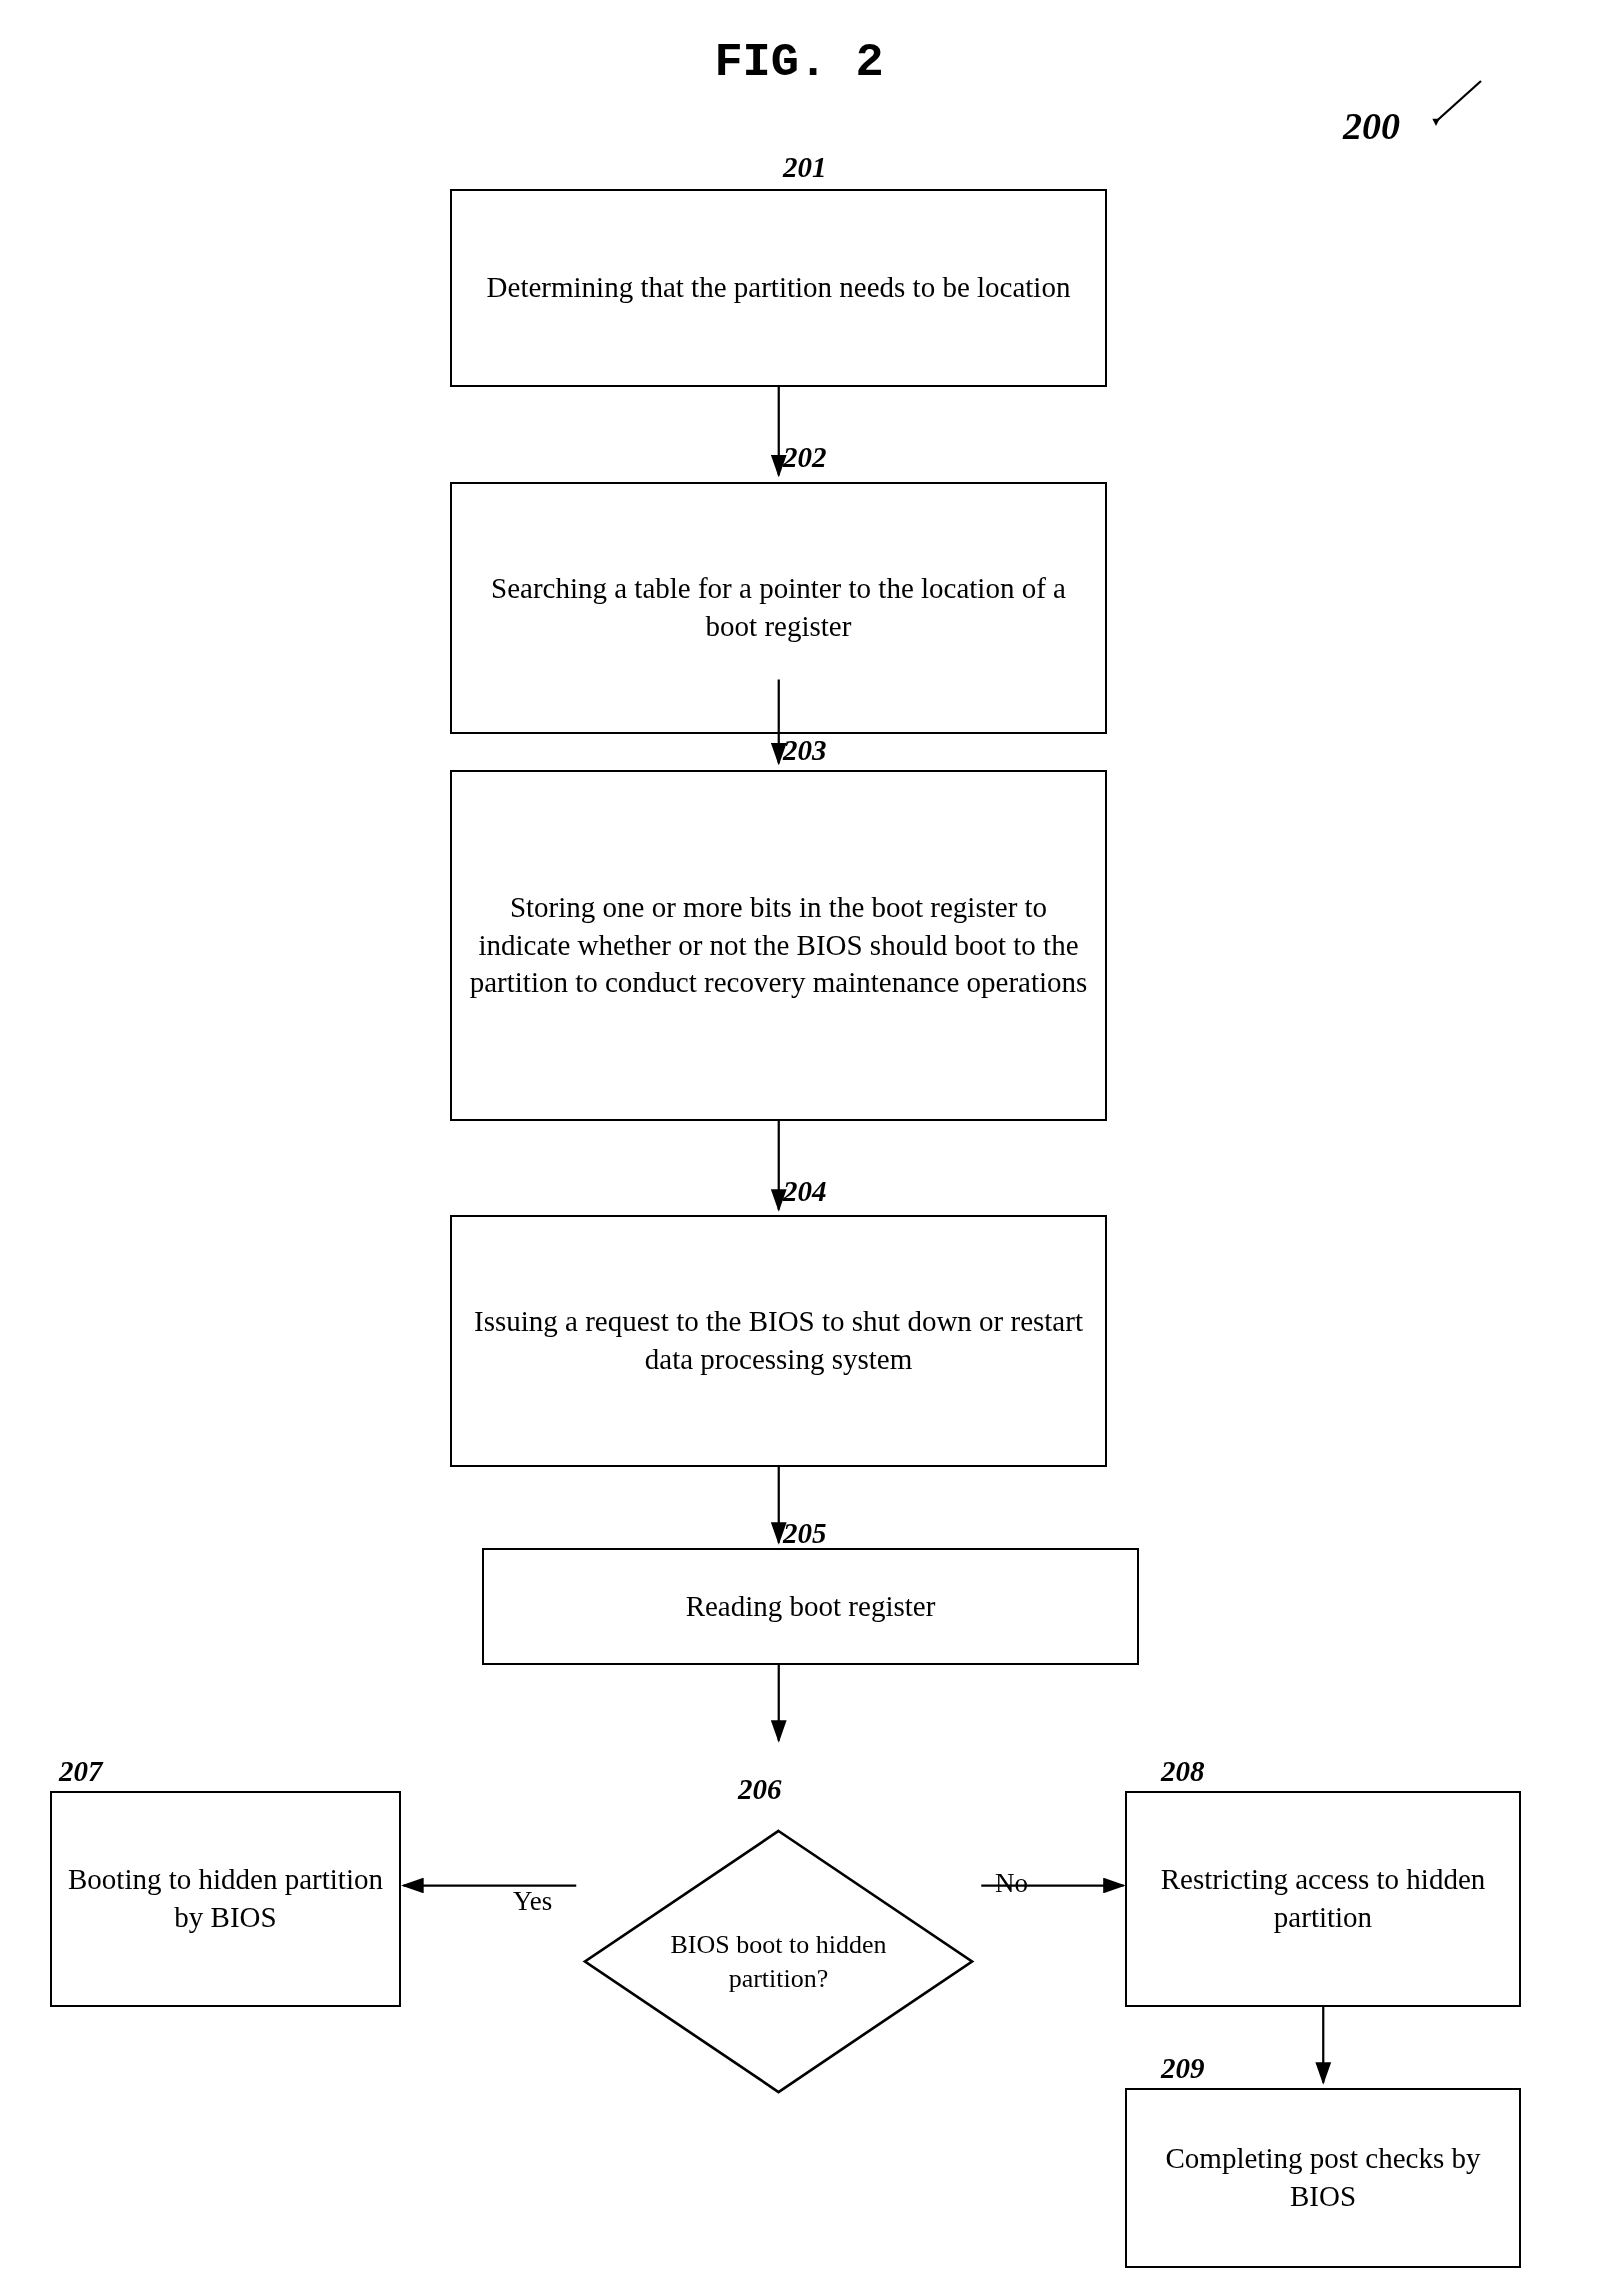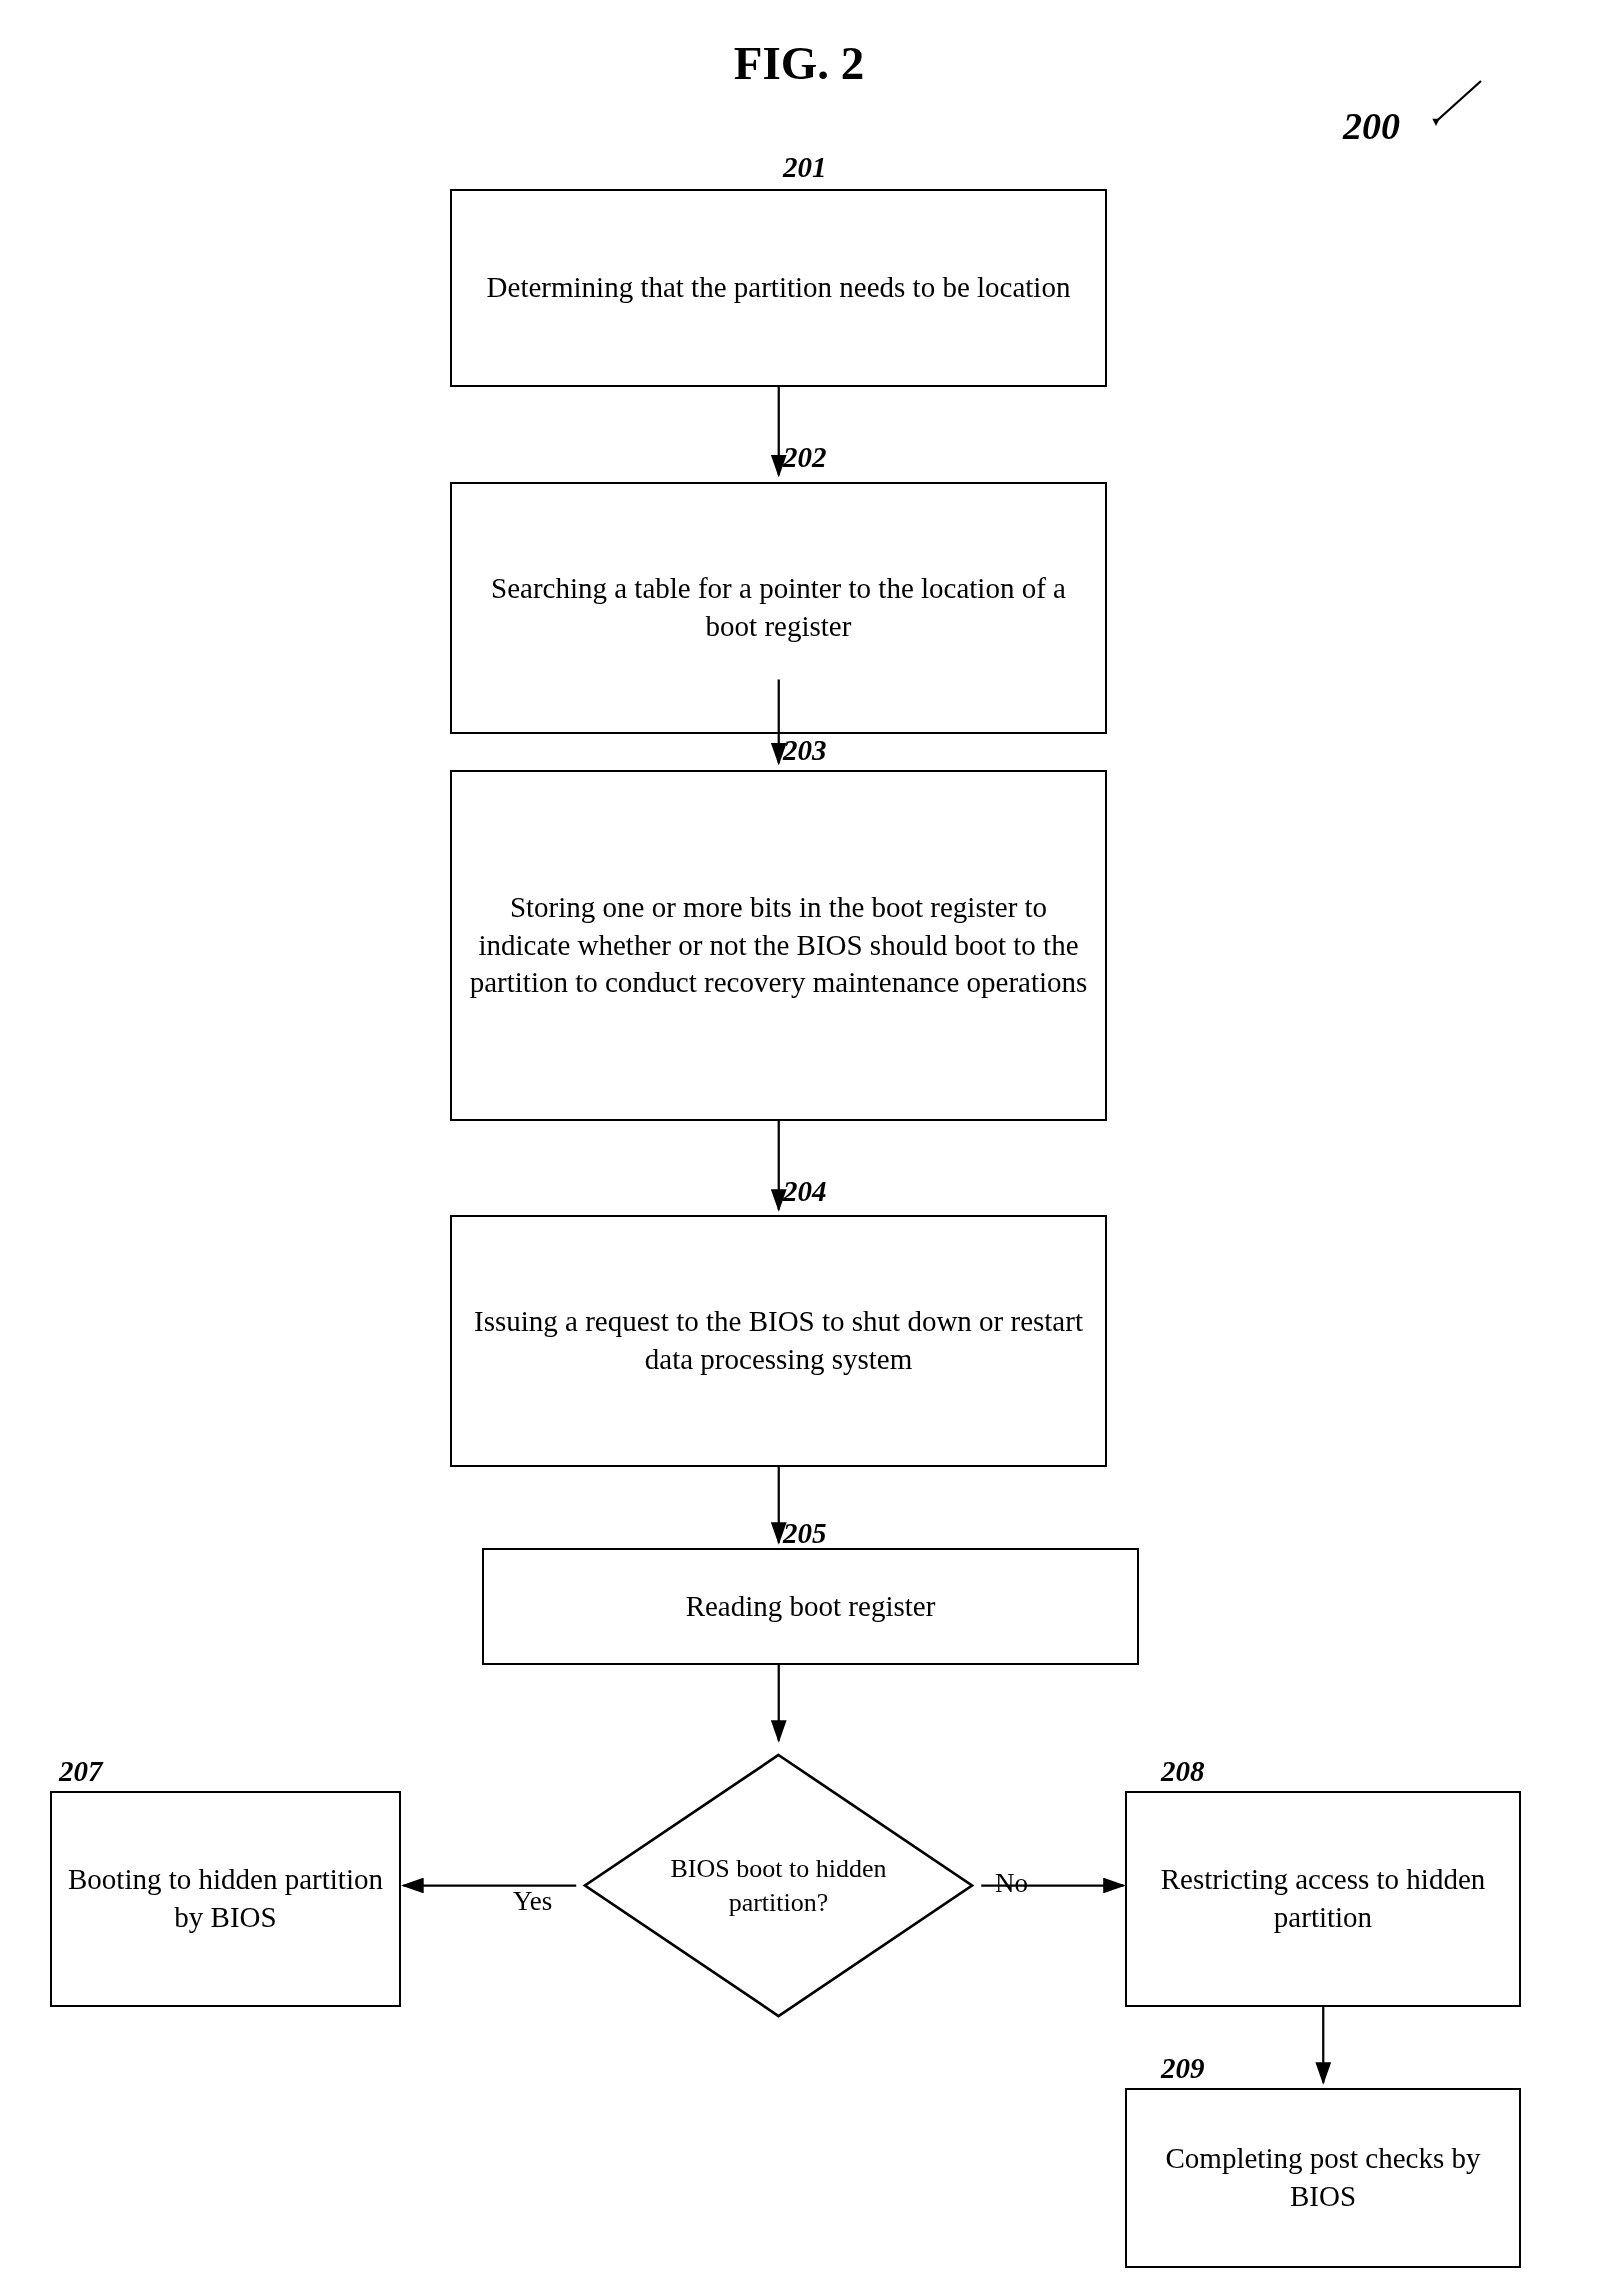--- a/index.html
+++ b/index.html
@@ -13,21 +13,21 @@
     }
 
     .fig-title {
       position: absolute;
       top: 36px;
       left: 0;
       right: 0;
       text-align: center;
       font-size: 47px;
       font-weight: bold;
-      font-family: Liberation Serif, serif;
+      font-family: Liberation Mono, monospace;
     }
 
     .fig-number {
       position: absolute;
       top: 104px;
       right: 198px;
       font-size: 38px;
       font-style: italic;
       font-weight: bold;
       font-family: serif;
@@ -129,21 +129,21 @@
 </div>
 
 <div class="step-label" style="top:1517px; left:783px;">205</div>
 
 <div class="flow-box" style="top:1548px; left:450px; width:657px; height:117px;margin-left:32px;">
   <span>Reading boot register</span>
 </div>
 
 <div class="step-label" style="top:1773px; left:738px;">206</div>
 
-<div class="diamond-container" style="top:1746px; left:576px;">
+<div class="diamond-container" style="top:1822px; left:576px;">
   <svg width="405" height="279" viewBox="0 0 450 310">
     <polygon points="225,10 440,155 225,300 10,155" fill="white" stroke="black" stroke-width="3"></polygon>
   </svg>
   <div class="diamond-text" style="top:27px;left:54px;width:297px;height:225px;">
     <span>BIOS boot to hidden partition?</span>
   </div>
 </div>
 
 <div class="step-label" style="top:1755px; left:59px;">207</div>
 

